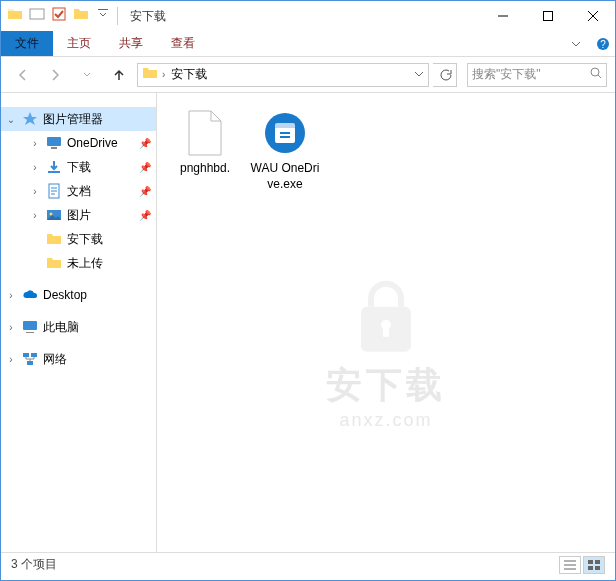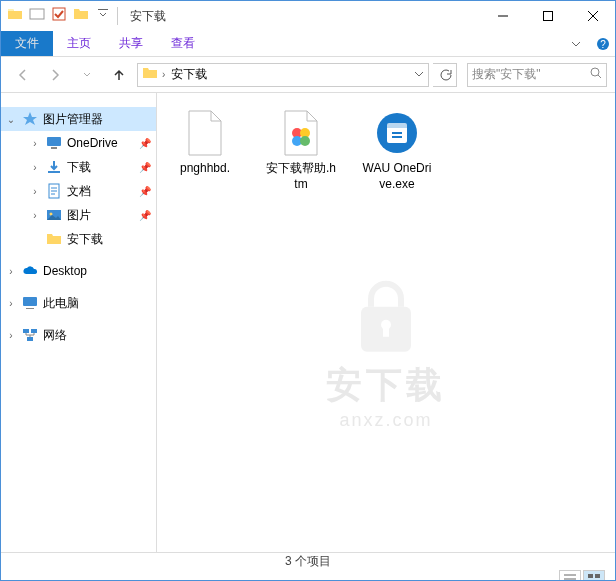--- a/index.html
+++ b/index.html
@@ -5,49 +5,49 @@
 * { margin: 0; padding: 0; box-sizing: border-box; font-family: "Microsoft YaHei", "Segoe UI", sans-serif; }
 body { background: #fff; width: 616px; height: 581px; overflow: hidden; border: 1px solid #4b90d8; }
 .titlebar { height: 30px; display: flex; align-items: center; padding-left: 6px; background: #fff; }
 .titlebar .qat { display: flex; gap: 6px; align-items: center; }
 .titlebar .qat svg { width: 16px; height: 16px; }
 .titlebar .sep { width: 1px; height: 18px; background: #ccc; margin: 0 6px; }
 .titlebar .title { font-size: 12px; margin-left: 6px; color: #333; }
 .titlebar .winbtns { margin-left: auto; display: flex; }
 .titlebar .winbtn { width: 45px; height: 30px; display: flex; align-items: center; justify-content: center; }
 .ribbon-tabs { height: 26px; display: flex; align-items: stretch; border-bottom: 1px solid #ddd; background: #fff; }
-.ribbon-tab { padding: 0 14px; font-size: 12px; display: flex; align-items: center; color: #6d28d9; }
-.ribbon-tab.file { background: #1979ca; color: #e5e5e5; }
+.ribbon-tab { padding: 0 14px; font-size: 12px; display: flex; align-items: center; color: #7f1d1d; }
+.ribbon-tab.file { background: #1979ca; color: #0f172a; }
 .ribbon-expand { margin-left: auto; display: flex; align-items: center; padding: 0 10px; }
 .navbar { height: 36px; display: flex; align-items: center; padding: 4px 8px; gap: 4px; border-bottom: 1px solid #ddd; }
 .navbtn { width: 28px; height: 26px; display: flex; align-items: center; justify-content: center; border-radius: 2px; }
 .navbtn.disabled { opacity: 0.4; }
 .addrbar { flex: 1; height: 24px; border: 1px solid #ccc; display: flex; align-items: center; padding: 0 4px; font-size: 12px; gap: 4px; }
 .addrbar .crumb { padding: 0 2px; }
 .addrbar .chev { color: #666; font-size: 10px; }
 .addrbar .dropdown { margin-left: auto; }
 .refreshbtn { width: 24px; height: 24px; border: 1px solid #ccc; border-left: none; display: flex; align-items: center; justify-content: center; }
 .searchbox { width: 140px; height: 24px; border: 1px solid #ccc; display: flex; align-items: center; padding: 0 4px; font-size: 12px; color: #888; margin-left: 6px; gap: 4px; }
 .body { display: flex; height: 459px; }
 .nav-pane { width: 156px; border-right: 1px solid #ddd; overflow-y: auto; padding: 6px 0; font-size: 12px; }
 .nav-item { display: flex; align-items: center; padding: 3px 4px 3px 12px; gap: 4px; cursor: default; }
 .nav-item.pinned { background: #cde8ff; }
 .nav-item .exp { width: 12px; text-align: center; color: #666; font-size: 10px; }
 .nav-item .icon { width: 18px; height: 18px; display: flex; align-items: center; justify-content: center; }
 .nav-item.sub { padding-left: 28px; }
 .nav-item.root { padding-left: 4px; margin-top: 8px; }
 .nav-item .pin { margin-left: auto; color: #5a9bd5; font-size: 10px; }
-.content { flex: 1; padding: 12px 8px; display: flex; align-items: flex-start; gap: 16px; position: relative; }
+.content { flex: 1; padding: 12px 8px; display: flex; align-items: flex-start; position: relative; }
 .file-item { width: 80px; display: flex; flex-direction: column; align-items: center; text-align: center; font-size: 12px; gap: 4px; padding: 4px; }
 .file-icon { width: 48px; height: 48px; display: flex; align-items: center; justify-content: center; }
 .file-name { word-break: break-all; line-height: 1.3; }
 .watermark { position: absolute; left: 50%; top: 50%; transform: translate(-50%, -30%); color: #e8e8e8; text-align: center; pointer-events: none; }
 .watermark .wm-text { font-size: 36px; font-weight: bold; letter-spacing: 4px; }
 .watermark .wm-url { font-size: 18px; letter-spacing: 2px; }
-.statusbar { height: 24px; border-top: 1px solid #ddd; display: flex; align-items: center; padding: 0 10px; font-size: 12px; color: #444; flex-direction: column; }
+.statusbar { height: 24px; border-top: 1px solid #ddd; display: flex; align-items: center; padding: 0 10px; font-size: 12px; color: #444; }
 .statusbar .viewbtns { margin-left: auto; display: flex; gap: 2px; }
 .statusbar .viewbtn { width: 22px; height: 18px; border: 1px solid #ccc; display: flex; align-items: center; justify-content: center; }
 .statusbar .viewbtn.active { background: #cde6f7; }
 </style>
 </head>
 <body>
 
 <div class="titlebar">
   <div class="qat">
     <span><svg viewBox="0 0 16 16">
@@ -212,20 +212,29 @@
       </div>
     <div class="nav-item sub">
         <span class="exp"></span>
         <span class="icon">
           <svg width="16" height="16" viewBox="0 0 16 16">
             <path fill="#ffd666" d="M1 3h5l1 2h8v8H1z"></path>
           </svg>
         </span>
         <span>安下载</span>
       </div>
+    <div class="nav-item sub">
+        <span class="exp"></span>
+        <span class="icon">
+          <svg width="16" height="16" viewBox="0 0 16 16">
+            <path fill="#ffd666" d="M1 3h5l1 2h8v8H1z"></path>
+          </svg>
+        </span>
+        <span>未上传</span>
+      </div>
 
     <div class="nav-item root">
         <span class="exp">›</span>
         <span class="icon">
           <svg width="16" height="16">
             <path fill="#0078d4" d="M4 11a3 3 0 0 1 1-6 4 4 0 0 1 7 1 2.5 2.5 0 0 1 1 5H4z"></path>
           </svg>
         </span>
         <span>Desktop</span>
       </div>
@@ -266,33 +275,20 @@
     </div>
 
     <div class="file-item">
       <div class="file-icon">
           <svg width="40" height="48">
             <path d="M4 2h22l10 10v34H4z" fill="#fff" stroke="#bbb"></path>
             <path d="M26 2v10h10" fill="none" stroke="#bbb"></path>
           </svg>
         </div>
       <div class="file-name">pnghhbd.</div>
-    </div>
-    <div class="file-item">
-      <div class="file-icon">
-          <svg width="40" height="48">
-            <path d="M4 2h22l10 10v34H4z" fill="#fff" stroke="#bbb"></path>
-            <path d="M26 2v10h10" fill="none" stroke="#bbb"></path>
-            <circle cx="16" cy="24" r="5" fill="#ff5252"></circle>
-            <circle cx="24" cy="24" r="5" fill="#ffca28"></circle>
-            <circle cx="16" cy="32" r="5" fill="#42a5f5"></circle>
-            <circle cx="24" cy="32" r="5" fill="#66bb6a"></circle>
-          </svg>
-        </div>
-      <div class="file-name">安下载帮助.htm</div>
     </div>
     <div class="file-item">
       <div class="file-icon">
           <svg width="44" height="44">
             <circle cx="22" cy="22" r="20" fill="#1979ca"></circle>
             <rect x="12" y="12" width="20" height="20" rx="2" fill="#fff"></rect>
             <rect x="12" y="12" width="20" height="5" fill="#1979ca" opacity="0.3"></rect>
             <rect x="17" y="21" width="10" height="2" fill="#1979ca"></rect>
             <rect x="17" y="25" width="10" height="2" fill="#1979ca"></rect>
           </svg>

